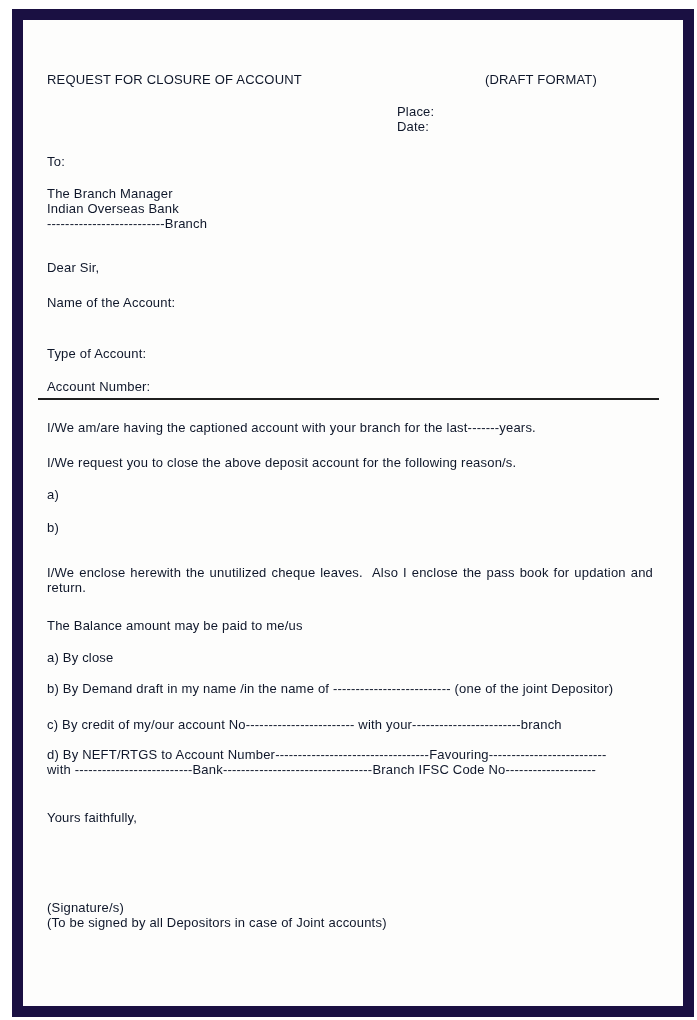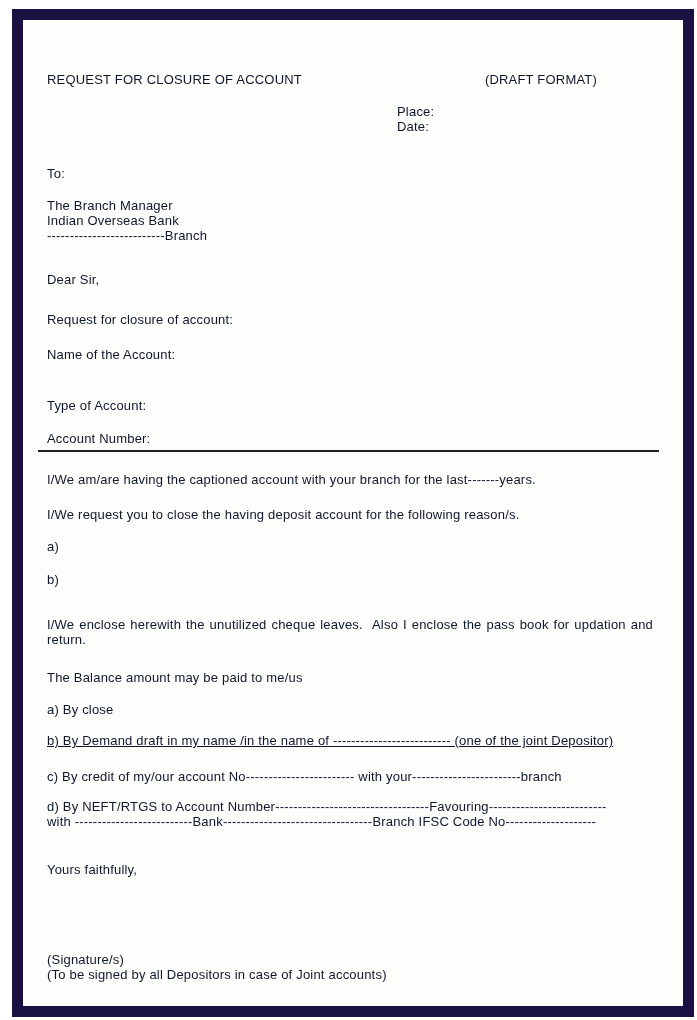--- a/index.html
+++ b/index.html
@@ -36,42 +36,42 @@
   .header-row {
     display: flex;
     justify-content: space-between;
     align-items: flex-start;
   }
   .draft-tag { margin-right: 56px; }
   .place-date {
     margin-top: 17px;
     margin-left: 350px;
   }
-  .to-line { margin-top: 32px; }
+  .to-line { margin-top: 20px; }
   .addressee { margin-top: 17px; }
   .salutation { margin-top: 29px; }
   .subject { margin-top: 25px; }
   .field-name { margin-top: 20px; }
   .field-type { margin-top: 36px; }
   .field-account {
     margin-top: 18px;
     padding-bottom: 4px;
     border-bottom: 2.5px solid #1f1f1f;
     margin-left: -9px;
     padding-left: 9px;
     margin-right: -6px;
   }
   .para-tenure { margin-top: 20px; }
   .para-request { margin-top: 20px; }
   .reason-a { margin-top: 17px; }
   .reason-b { margin-top: 18px; }
   .para-enclose { margin-top: 30px; text-align: justify; }
   .para-balance { margin-top: 23px; }
   .opt-a { margin-top: 17px; }
-  .opt-b { margin-top: 16px; text-align: justify; text-decoration: underline; }
+  .opt-b { margin-top: 16px; text-align: justify; }
   .opt-c { margin-top: 21px; }
   .opt-d { margin-top: 15px; }
   .closing { margin-top: 33px; }
   .signature-block { margin-top: 75px; }
 </style>
 </head>
 <body>
 
 <div class="page-frame">
   <div class="content">
@@ -89,31 +89,30 @@
     <p class="to-line">To:</p>
 
     <div class="addressee">
       <p class="line">The Branch Manager</p>
       <p class="line">Indian Overseas Bank</p>
       <p class="line">--------------------------Branch</p>
     </div>
 
     <p class="salutation">Dear Sir,</p>
 
-    <p class="subject">Request for closure of account:</p>
 
     <p class="field-name">Name of the Account:</p>
 
     <p class="field-type">Type of Account:</p>
 
     <p class="field-account">Account Number:</p>
 
     <p class="para-tenure">I/We am/are having the captioned account with your branch for the last-------years.</p>
 
-    <p class="para-request">I/We request you to close the having deposit account for the following reason/s.</p>
+    <p class="para-request">I/We request you to close the above deposit account for the following reason/s.</p>
 
     <p class="reason-a">a)</p>
 
     <p class="reason-b">b)</p>
 
     <p class="para-enclose">I/We enclose herewith the unutilized cheque leaves.  Also I enclose the pass book for updation and return.</p>
 
     <p class="para-balance">The Balance amount may be paid to me/us</p>
 
     <p class="opt-a">a) By close</p>

